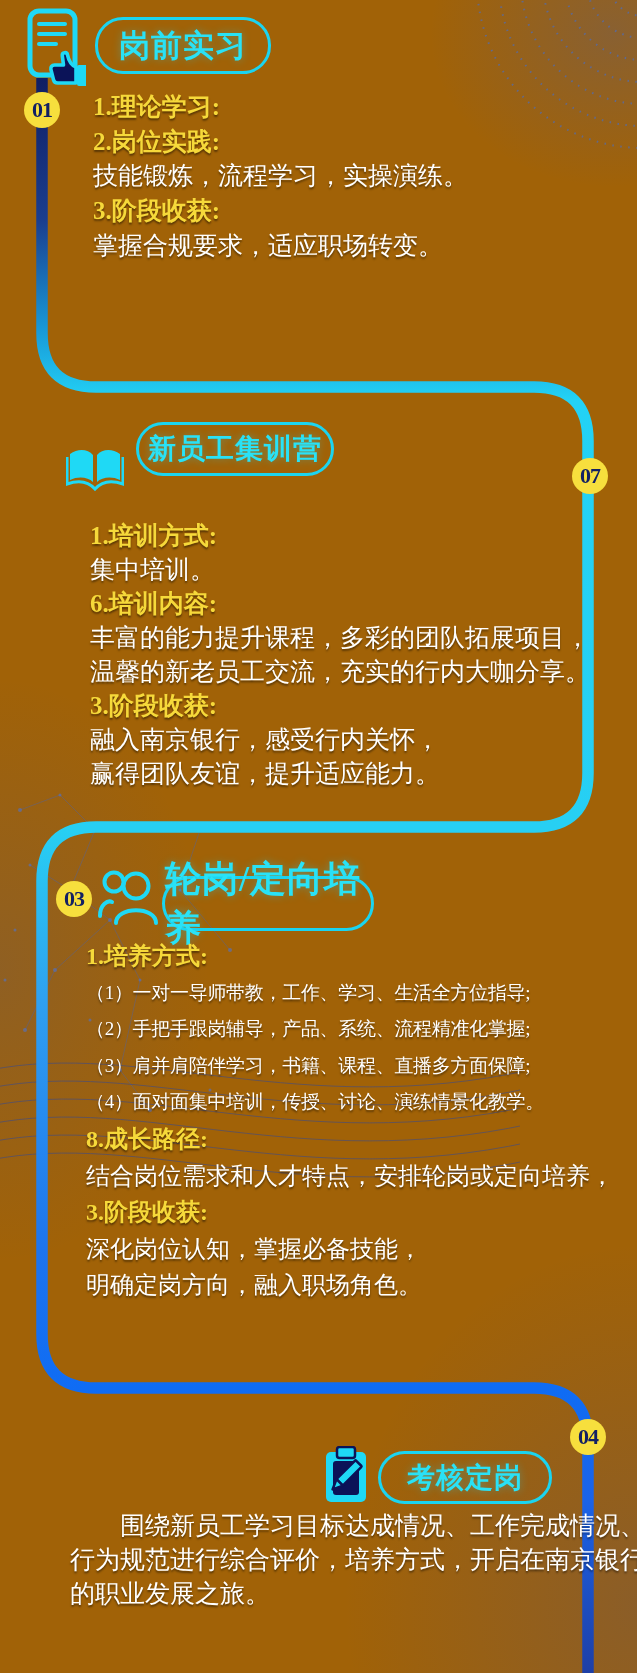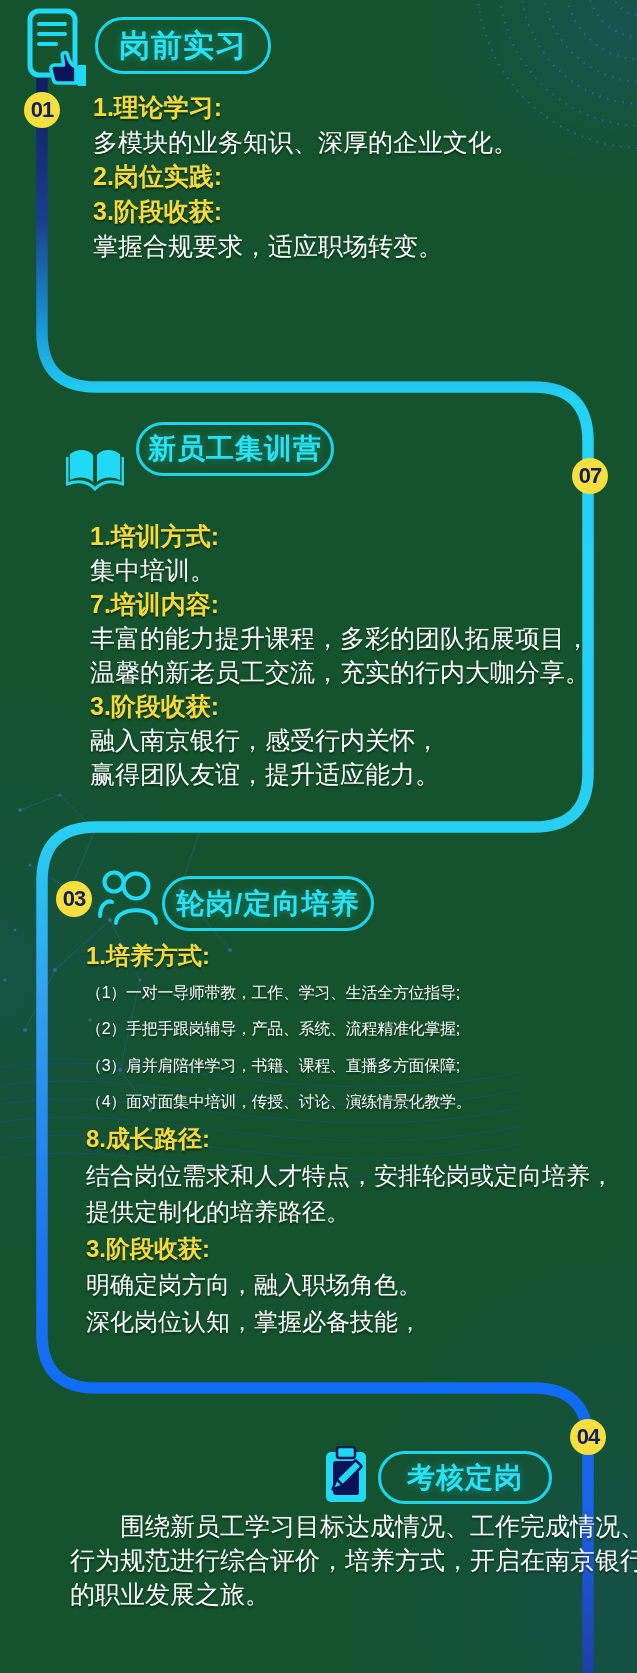--- a/index.html
+++ b/index.html
@@ -1,51 +1,51 @@
 <!DOCTYPE html>
 <html><head>
 <meta charset="utf-8">
 <style>
   html,body{margin:0;padding:0;background:#06103f;}
-  .page{position:relative;width:637px;height:1673px;background:#14532d;overflow:hidden;
-        font-family:Liberation Sans, sans-serif;}
+  .page{position:relative;width:637px;height:1673px;background:#a16207;overflow:hidden;
+        font-family:Liberation Serif, serif;}
   .page::after{content:"";position:absolute;inset:0;z-index:0;pointer-events:none;
         background:
           radial-gradient(260px 220px at 96% 2%, rgba(40,90,220,.20), transparent 70%),
           radial-gradient(300px 420px at 0% 58%, rgba(35,80,200,.14), transparent 70%),
           radial-gradient(420px 520px at 100% 96%, rgba(25,70,210,.16), transparent 70%);}
   .decor{position:absolute;z-index:1;pointer-events:none;}
   .timeline{position:absolute;left:0;top:0;z-index:2;pointer-events:none;}
   .icon{position:absolute;z-index:4;}
   .badge{position:absolute;z-index:5;width:36px;height:36px;border-radius:50%;
          background:#f7df3d;color:#122063;font-weight:bold;font-size:22px;letter-spacing:-1px;
          display:flex;align-items:center;justify-content:center;}
   .pill{position:absolute;z-index:4;border:3px solid #1bd4f0;border-radius:28px;
         display:flex;align-items:center;justify-content:center;color:#29e2f6;font-weight:bold;
         letter-spacing:1px;text-shadow:0 0 8px rgba(30,215,245,.4);}
   .pill1{left:95px;top:17px;width:170px;height:51px;font-size:31px;}
   .pill2{left:136px;top:422px;width:192px;height:48px;font-size:28px;}
-  .pill3{left:162px;top:876px;width:206px;height:49px;font-size:28px;justify-content:center;}
+  .pill3{left:162px;top:876px;width:206px;height:49px;font-size:36px;justify-content:center;}
   .pill4{left:378px;top:1451px;width:168px;height:47px;font-size:28px;}
   .icon1{left:26px;top:8px;}
   .icon2{left:66px;top:446px;}
   .icon3{left:97px;top:866px;}
   .icon4{left:325px;top:1446px;}
   .badge1{left:24px;top:92px;text-align:center;}
   .badge2{left:572px;top:458px;}
   .badge3{left:24px;top:881px;margin-left:32px;}
   .badge4{left:570px;top:1419px;}
   .tb{position:absolute;z-index:4;}
   .tb div{white-space:nowrap;}
   .tb .h{color:#f6d93a;font-weight:bold;text-shadow:0 2px 2px rgba(0,0,0,.45);}
   .tb .b{color:#ffffff;text-shadow:0 2px 2px rgba(0,0,0,.45);}
   .tb1{left:93px;top:90px;font-size:25px;line-height:34.7px;}
   .tb2{left:90px;top:519px;font-size:25px;line-height:34px;}
   .tb3{left:86px;top:938px;font-size:24px;line-height:36.6px;}
-  .tb3 .sub{font-size:16px;letter-spacing:-0.3px;}
+  .tb3 .sub{font-size:19px;letter-spacing:-0.3px;}
   .tb4{left:70px;top:1509px;font-size:25px;line-height:34px;width:560px;}
   .tb4 .indent{text-indent:50px;}
 </style>
 </head>
 <body>
 
 <div class="page">
 
   <svg class="decor" style="right:0;top:0;" width="190" height="190" viewBox="0 0 190 190">
     <g fill="none" stroke="#3b6fe0" stroke-width="2" stroke-dasharray="1.5 6.5" opacity="0.55" transform="translate(196,-18) rotate(20)">
@@ -144,43 +144,43 @@
           <path d="M13 19 c5 -2 7.5 -7.2 8.5 -12.2 c.6 -3.2 5.6 -2.6 5.2 .9 l-1.2 9.3 h9 c2.6 0 4.2 2.1 3.6 4.4 l-2.6 10.4 c-.5 2.1 -2.1 3.2 -4.2 3.2 h-18.3 z" fill="#0b1358" stroke="#1fd9f5" stroke-width="3.6" stroke-linejoin="round"></path>
         </g>
       </svg>
     </span>
     <div class="pill pill1">
       <span>岗前实习</span>
     </div>
     <div class="badge badge1">01</div>
     <div class="tb tb1">
       <div class="h">1.理论学习:</div>
-      <div class="b">多模块的业务知识、深厚的企业文化。</div>
       <div class="h">2.岗位实践:</div>
+      <div class="b">技能锻炼，流程学习，实操演练。</div>
       <div class="h">3.阶段收获:</div>
       <div class="b">掌握合规要求，适应职场转变。</div>
     </div>
   </section>
 
   <section>
     <span class="icon icon2">
       <svg width="58" height="46" viewBox="0 0 58 46">
         <path d="M4 8 C12 2 22 3 27 9 L27 36 C22 31 12 30 4 34 Z" fill="#1fd9f5"></path>
         <path d="M54 8 C46 2 36 3 31 9 L31 36 C36 31 46 30 54 34 Z" fill="#1fd9f5"></path>
         <path d="M1 11 L1 38 C12 34 22 35 29 43 C36 35 46 34 57 38 L57 11" fill="none" stroke="#1fd9f5" stroke-width="3"></path>
       </svg>
     </span>
     <div class="pill pill2">
       <span>新员工集训营</span>
     </div>
     <div class="badge badge2">07</div>
     <div class="tb tb2">
       <div class="h">1.培训方式:</div>
       <div class="b">集中培训。</div>
-      <div class="h">7.培训内容:</div>
+      <div class="h">6.培训内容:</div>
       <div class="b">丰富的能力提升课程，多彩的团队拓展项目，</div>
       <div class="b">温馨的新老员工交流，充实的行内大咖分享。</div>
       <div class="h">3.阶段收获:</div>
       <div class="b">融入南京银行，感受行内关怀，</div>
       <div class="b">赢得团队友谊，提升适应能力。</div>
     </div>
   </section>
 
   <section>
     <span class="icon icon3">
@@ -198,24 +198,23 @@
     </div>
     <div class="badge badge3">03</div>
     <div class="tb tb3">
       <div class="h">1.培养方式:</div>
       <div class="b sub">（1）一对一导师带教，工作、学习、生活全方位指导;</div>
       <div class="b sub">（2）手把手跟岗辅导，产品、系统、流程精准化掌握;</div>
       <div class="b sub">（3）肩并肩陪伴学习，书籍、课程、直播多方面保障;</div>
       <div class="b sub">（4）面对面集中培训，传授、讨论、演练情景化教学。</div>
       <div class="h">8.成长路径:</div>
       <div class="b">结合岗位需求和人才特点，安排轮岗或定向培养，</div>
-      <div class="b">提供定制化的培养路径。</div>
       <div class="h">3.阶段收获:</div>
+      <div class="b">深化岗位认知，掌握必备技能，</div>
       <div class="b">明确定岗方向，融入职场角色。</div>
-      <div class="b">深化岗位认知，掌握必备技能，</div>
     </div>
   </section>
 
   <section>
     <span class="icon icon4">
       <svg width="48" height="60" viewBox="0 0 48 60">
         <rect x="1" y="6" width="40" height="50" rx="5" fill="#1fd9f5"></rect>
         <rect x="8" y="15" width="26" height="34" rx="3" fill="#0b1358"></rect>
         <rect x="12" y="1" width="18" height="11" rx="2.5" fill="#1fd9f5" stroke="#0b1358" stroke-width="2.5"></rect>
         <g transform="rotate(45 21 30)">

